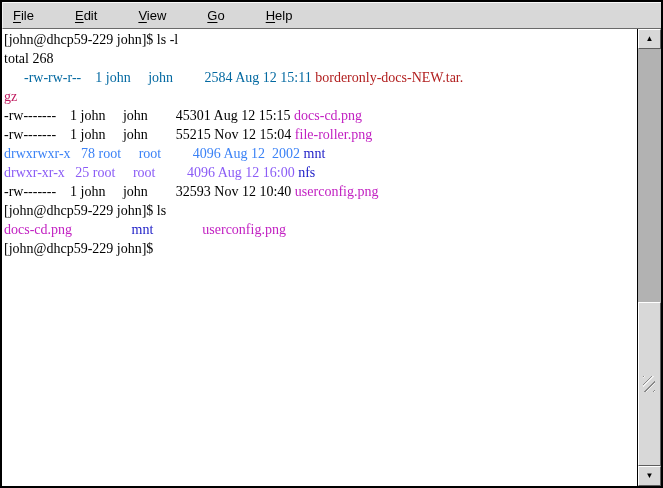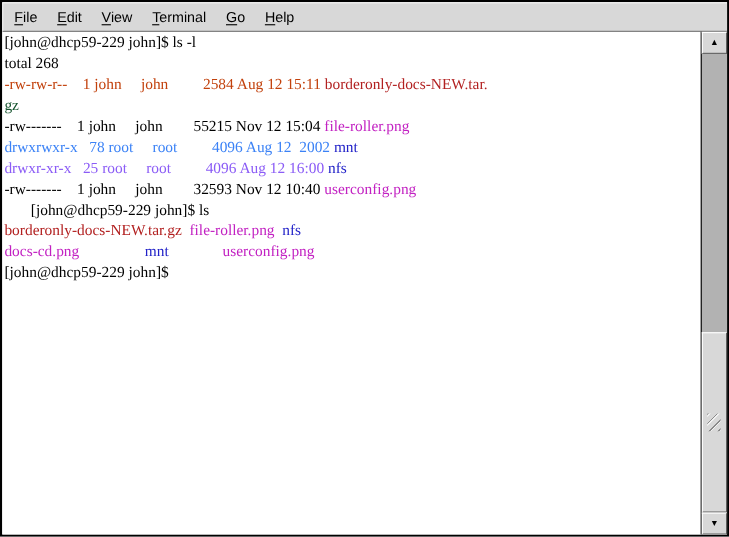--- a/index.html
+++ b/index.html
@@ -18,20 +18,21 @@
     box-sizing: border-box;
     background: #d8d8d8;
     border-top: 1px solid #f8f8f8;
     border-left: 1px solid #f0f0f0;
     border-bottom: 1px solid #6a6a6a;
     display: flex;
     align-items: center;
     padding-left: 1px;
     font-size: 13px;
     color: #000000;
+    gap: 23px;
   }
   .menu-item {
     padding: 3px 9px 4px 9px;
     white-space: nowrap;
     cursor: default;
   }
   .menu-item u { text-decoration: underline; text-underline-offset: 2px; }
   
   .main {
     display: flex;
@@ -98,37 +99,36 @@
 </style>
 </head>
 <body>
 
 <div class="window">
 
   <div class="menubar">
       <span class="menu-item"><u>F</u>ile</span>
       <span class="menu-item"><u>E</u>dit</span>
       <span class="menu-item"><u>V</u>iew</span>
-      <span class="menu-item"><u>T</u>erminal</span>
       <span class="menu-item"><u>G</u>o</span>
       <span class="menu-item"><u>H</u>elp</span>
     </div>
 
   <div class="main">
     <div class="term">
         <div class="line"><span style="color: rgb(0, 0, 0);">[john@dhcp59-229 john]$ ls -l</span></div>
         <div class="line"><span style="color: rgb(0, 0, 0);">total 268</span></div>
-        <div class="line"><span style="color: #c2410c;">-rw-rw-r--    1 john     john         2584 Aug 12 15:11 </span><span style="color: rgb(178, 32, 32); text-align: center;">borderonly-docs-NEW.tar.</span></div>
-        <div class="line"><span style="color: #14532d;">gz</span></div>
+        <div class="line"><span style="color: #0369a1; margin-left: 20px;">-rw-rw-r--    1 john     john         2584 Aug 12 15:11 </span><span style="color: rgb(178, 32, 32); text-align: center;">borderonly-docs-NEW.tar.</span></div>
+        <div class="line"><span style="color: #be185d;">gz</span></div>
+        <div class="line"><span style="color: rgb(0, 0, 0);">-rw-------    1 john     john        45301 Aug 12 15:15 </span><span style="color: rgb(194, 33, 194);">docs-cd.png</span></div>
         <div class="line"><span style="color: rgb(0, 0, 0);">-rw-------    1 john     john        55215 Nov 12 15:04 </span><span style="color: rgb(194, 33, 194);">file-roller.png</span></div>
         <div class="line"><span style="color: #3b82f6;">drwxrwxr-x   78 root     root         4096 Aug 12  2002 </span><span style="color: rgb(34, 34, 200);">mnt</span></div>
         <div class="line"><span style="color: #8b5cf6;">drwxr-xr-x   25 root     root         4096 Aug 12 16:00 </span><span style="color: rgb(34, 34, 200);">nfs</span></div>
         <div class="line"><span style="color: rgb(0, 0, 0);">-rw-------    1 john     john        32593 Nov 12 10:40 </span><span style="color: rgb(194, 33, 194);">userconfig.png</span></div>
-        <div class="line"><span style="color: rgb(0, 0, 0); margin-left: 24px;">[john@dhcp59-229 john]$ ls</span></div>
-        <div class="line"><span style="color: rgb(178, 32, 32);">borderonly-docs-NEW.tar.gz</span><span style="color: rgb(0, 0, 0);">  </span><span style="color: rgb(194, 33, 194);">file-roller.png</span><span style="color: rgb(0, 0, 0);">  </span><span style="color: rgb(34, 34, 200);">nfs</span></div>
+        <div class="line"><span style="color: rgb(0, 0, 0);">[john@dhcp59-229 john]$ ls</span></div>
         <div class="line"><span style="color: rgb(194, 33, 194);">docs-cd.png</span><span style="color: rgb(0, 0, 0);">                 </span><span style="color: rgb(34, 34, 200);">mnt</span><span style="color: rgb(0, 0, 0);">              </span><span style="color: rgb(194, 33, 194);">userconfig.png</span></div>
         <div class="line"><span style="color: rgb(0, 0, 0);">[john@dhcp59-229 john]$ </span></div>
       </div>
 
     <div class="scrollbar">
       <div class="sb-btn up">
         <span>▲</span>
       </div>
       <div class="sb-thumb"></div>
       <div class="sb-btn down">

